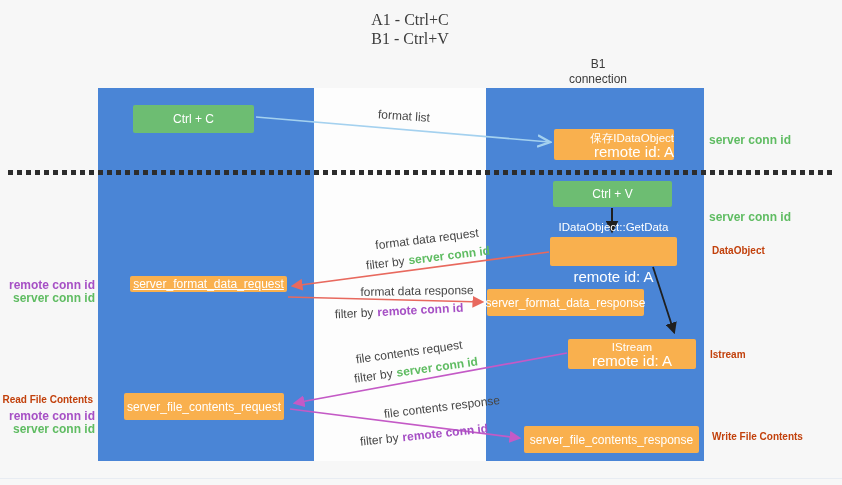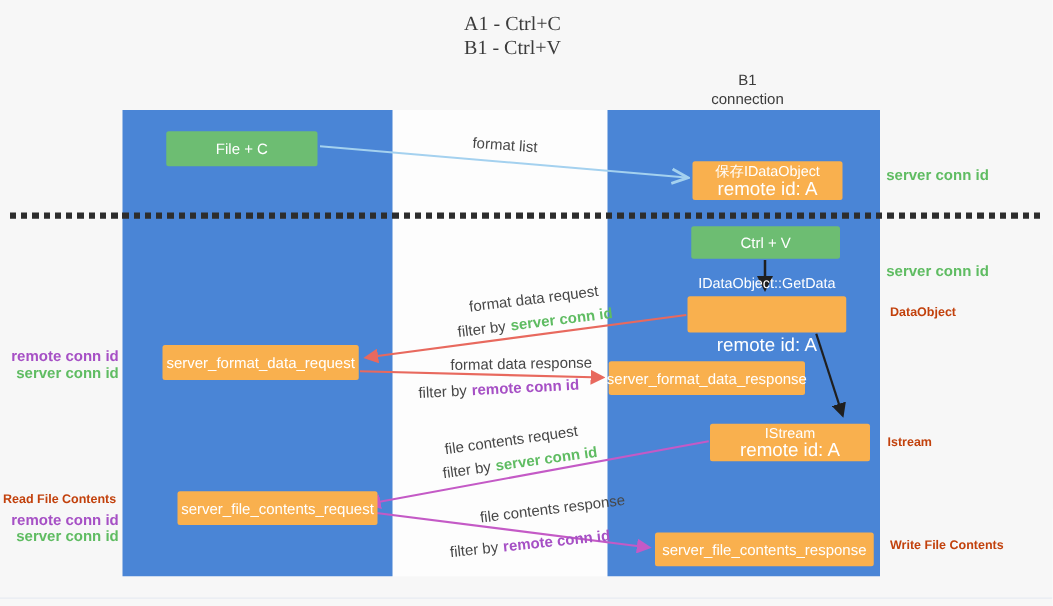--- a/index.html
+++ b/index.html
@@ -36,27 +36,27 @@
 
   svg.arrows{position:absolute;left:0;top:0;width:842px;height:485px;z-index:2;pointer-events:none;}
 
   .box{position:absolute;z-index:3;color:#fff;display:flex;flex-direction:column;
        align-items:center;justify-content:center;text-align:center;
        font-size:12px;line-height:14px;border-radius:2px;white-space:nowrap;}
   .box.green{background:var(--action-green);}
   .box.orange{background:var(--message-orange);}
   .box .l2{font-size:15px;}
   .b-ctrl-c{left:133px;top:105px;width:121px;height:28px;}
-  .b-save{left:554px;top:129px;width:120px;height:31px;font-size:11.5px;}
+  .b-save{left:554px;top:129px;width:120px;height:31px;font-size:11.5px;align-items:flex-end;}
   .b-ctrl-v{left:553px;top:181px;width:119px;height:26px;}
   .b-getdata{left:550px;top:237px;width:127px;height:29px;font-size:11.5px;gap:36px;}
-  .b-fmt-req{left:130px;top:276px;width:157px;height:28px;}
+  .b-fmt-req{left:130px;top:276px;width:157px;height:16px;text-decoration:underline;}
   .b-fmt-resp{left:487px;top:289px;width:157px;height:27px;}
   .b-istream{left:568px;top:339px;width:128px;height:30px;font-size:11.5px;}
-  .b-file-req{left:142px;top:393px;width:160px;height:27px;}
+  .b-file-req{left:124px;top:393px;width:160px;height:27px;}
   .b-file-resp{left:524px;top:426px;width:175px;height:27px;}
 
   .msg-label{position:absolute;z-index:4;font-size:12px;color:#474747;
              text-align:center;white-space:nowrap;}
   .green-t{color:var(--server-conn-green);font-weight:700;}
   .purple-t{color:var(--remote-conn-purple);font-weight:700;}
   .filter-by{margin-right:4px;}
 
   .side-label{position:absolute;z-index:4;font-size:12px;white-space:nowrap;}
   .side-label.dark{color:#c2410c;font-weight:700;font-size:10px;}
@@ -106,21 +106,21 @@
     <line x1="256" y1="117" x2="549" y2="142" stroke="#a4d1ef" stroke-width="1.6" marker-end="url(#m-blue)"></line>
     <line x1="612" y1="208" x2="612" y2="231" stroke="#1f1f1f" stroke-width="2" marker-end="url(#m-black)"></line>
     <line x1="653" y1="267" x2="674" y2="332" stroke="#1f1f1f" stroke-width="1.8" marker-end="url(#m-black)"></line>
     <line x1="549" y1="252" x2="293" y2="286" stroke="#e8695e" stroke-width="1.7" marker-end="url(#m-red)"></line>
     <line x1="288" y1="297" x2="482" y2="302" stroke="#e8695e" stroke-width="1.7" marker-end="url(#m-red)"></line>
     <line x1="567" y1="353" x2="295" y2="403" stroke="#c45ac6" stroke-width="1.7" marker-end="url(#m-mag)"></line>
     <line x1="290" y1="409" x2="519" y2="438" stroke="#c45ac6" stroke-width="1.7" marker-end="url(#m-mag)"></line>
   </svg>
 
   <div class="box green b-ctrl-c">
-    <div>File + C</div>
+    <div>Ctrl + C</div>
   </div>
 
   <div class="box orange b-save">
     <div>保存IDataObject</div>
     <div class="l2">remote id: A</div>
   </div>
 
   <div class="box green b-ctrl-v">
     <div>Ctrl + V</div>
   </div>

